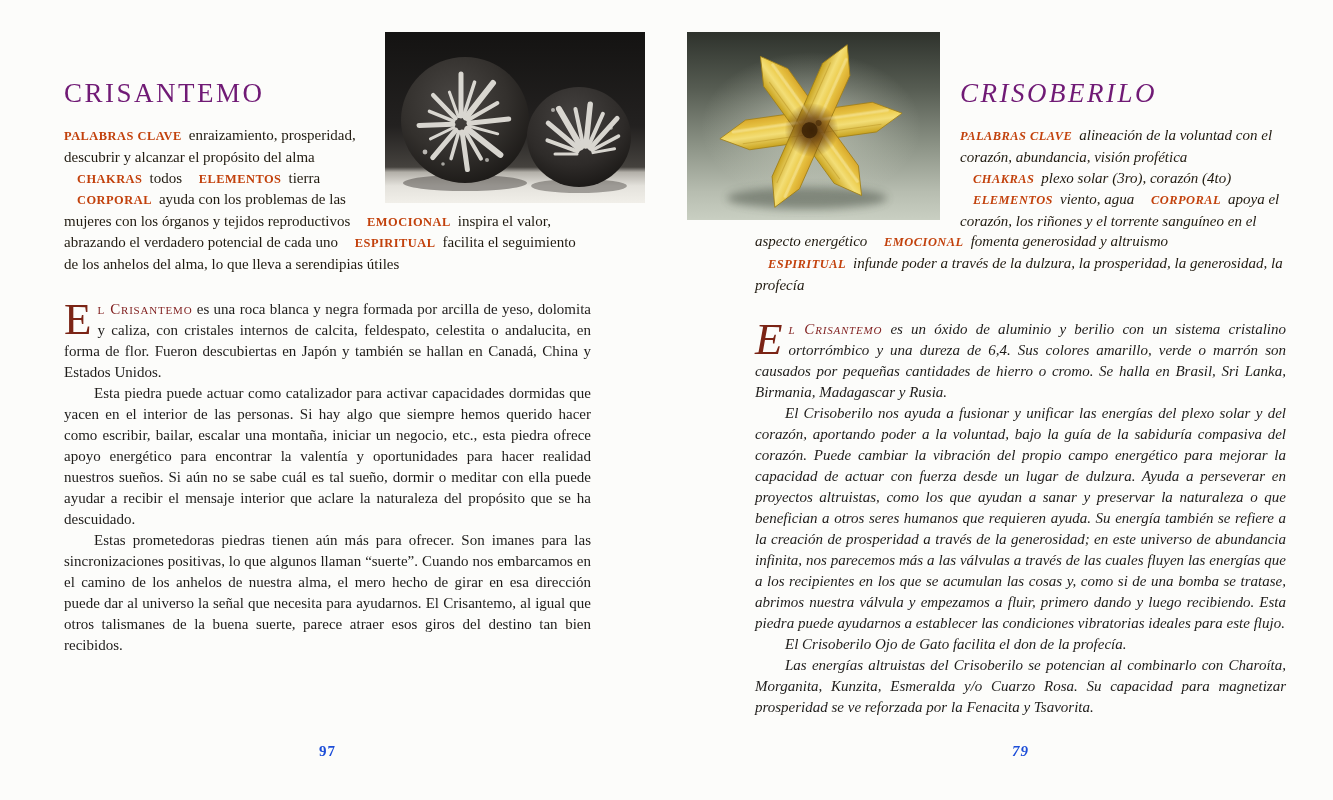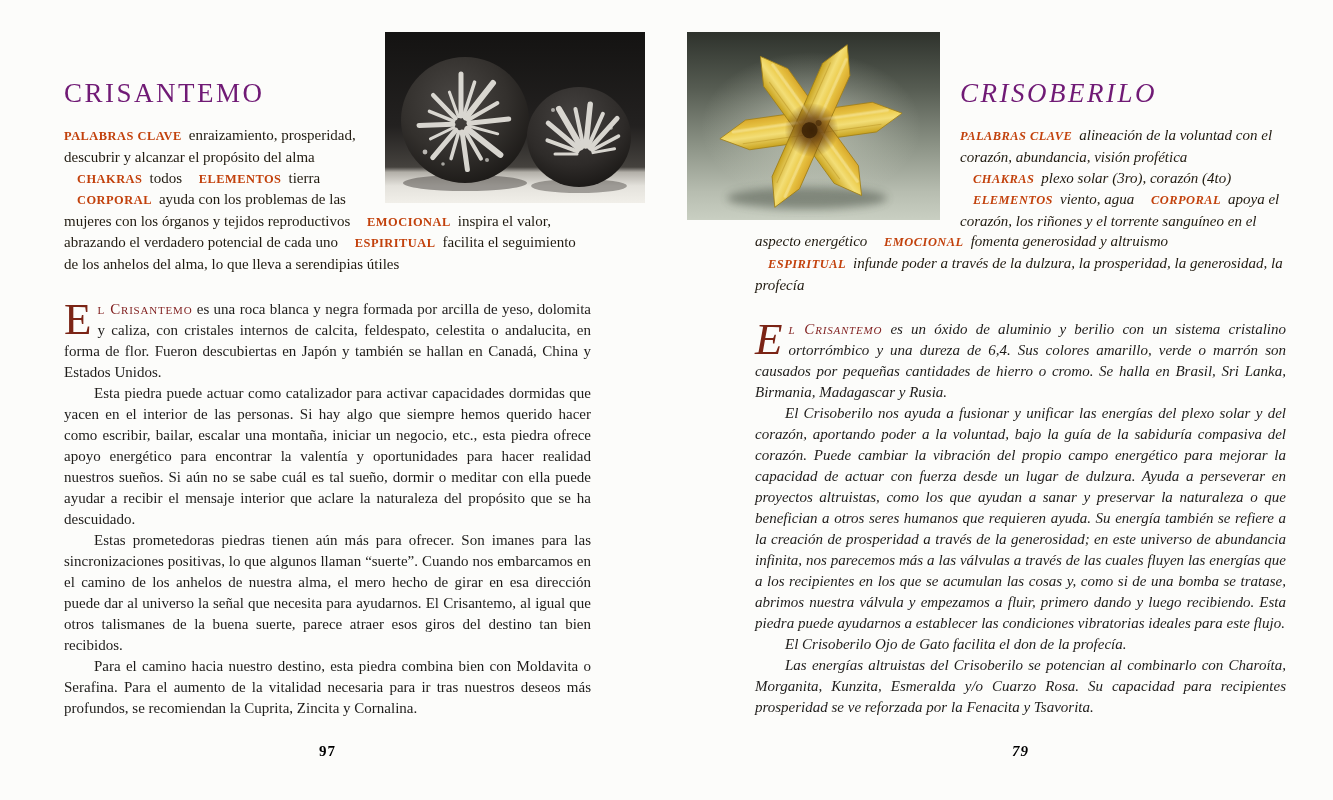--- a/index.html
+++ b/index.html
@@ -37,21 +37,21 @@
   .para.indent{text-indent:30px;}
   .dropcap{
     float:left;color:#7b2415;font-size:45px;line-height:34px;
     padding:3px 6px 0 0;
   }
   .smallcaps{
     color:#7f1d1d;font-variant:small-caps;letter-spacing:.8px;
   }
   .pagenum{
     position:absolute;bottom:12px;left:0;width:100%;text-align:center;
-    font-size:15px;font-weight:bold;color:#000000;letter-spacing:1px;
+    font-size:15px;font-weight:bold;color:#1d4ed8;letter-spacing:1px;
   }
 </style>
 </head>
 <body>
 
 <section class="page page-left">
 
   <figure class="photo photo-right">
     <svg width="260" height="171" viewBox="0 0 260 171">
       <defs>
@@ -128,21 +128,20 @@
   </figure>
 
   <h1 class="title">CRISANTEMO</h1>
 
   <p class="keywords"><span class="kw-seg"><span class="kw-label">PALABRAS CLAVE</span><span class="kw-text">enraizamiento, prosperidad, descubrir y alcanzar el propósito del alma</span></span> <span class="kw-seg"><span class="kw-label">CHAKRAS</span><span class="kw-text">todos</span></span> <span class="kw-seg"><span class="kw-label">ELEMENTOS</span><span class="kw-text">tierra</span></span> <span class="kw-seg"><span class="kw-label">CORPORAL</span><span class="kw-text">ayuda con los problemas de las mujeres con los órganos y tejidos reproductivos</span></span> <span class="kw-seg"><span class="kw-label">EMOCIONAL</span><span class="kw-text">inspira el valor, abrazando el verdadero potencial de cada uno</span></span> <span class="kw-seg"><span class="kw-label">ESPIRITUAL</span><span class="kw-text">facilita el seguimiento de los anhelos del alma, lo que lleva a serendipias útiles</span></span></p>
 
   <div class="bodytext">
     <p class="para"><span class="dropcap">E</span><span class="smallcaps">l Crisantemo</span><span> es una roca blanca y negra formada por arcilla de yeso, dolomita y caliza, con cristales internos de calcita, feldespato, celestita o andalucita, en forma de flor. Fueron descubiertas en Japón y también se hallan en Canadá, China y Estados Unidos.</span></p>
     <p class="para indent">Esta piedra puede actuar como catalizador para activar capacidades dormidas que yacen en el interior de las personas. Si hay algo que siempre hemos querido hacer como escribir, bailar, escalar una montaña, iniciar un negocio, etc., esta piedra ofrece apoyo energético para encontrar la valentía y oportunidades para hacer realidad nuestros sueños. Si aún no se sabe cuál es tal sueño, dormir o meditar con ella puede ayudar a recibir el mensaje interior que aclare la naturaleza del propósito que se ha descuidado.</p>
     <p class="para indent">Estas prometedoras piedras tienen aún más para ofrecer. Son imanes para las sincronizaciones positivas, lo que algunos llaman “suerte”. Cuando nos embarcamos en el camino de los anhelos de nuestra alma, el mero hecho de girar en esa dirección puede dar al universo la señal que necesita para ayudarnos. El Crisantemo, al igual que otros talismanes de la buena suerte, parece atraer esos giros del destino tan bien recibidos.</p>
-    <p class="para indent">Para el camino hacia nuestro destino, esta piedra combina bien con Moldavita o Serafina. Para el aumento de la vitalidad necesaria para ir tras nuestros deseos más profundos, se recomiendan la Cuprita, Zincita y Cornalina.</p>
   </div>
 
   <div class="pagenum">97</div>
 </section>
 
 <section class="page page-right">
 
   <figure class="photo photo-left">
     <svg width="253" height="188" viewBox="0 0 253 188">
       <defs>
@@ -199,17 +198,17 @@
   </figure>
 
   <h1 class="title">CRISOBERILO</h1>
 
   <p class="keywords"><span class="kw-seg"><span class="kw-label">PALABRAS CLAVE</span><span class="kw-text">alineación de la voluntad con el corazón, abundancia, visión profética</span></span> <span class="kw-seg"><span class="kw-label">CHAKRAS</span><span class="kw-text">plexo solar (3ro), corazón (4to)</span></span> <span class="kw-seg"><span class="kw-label">ELEMENTOS</span><span class="kw-text">viento, agua</span></span> <span class="kw-seg"><span class="kw-label">CORPORAL</span><span class="kw-text">apoya el corazón, los riñones y el torrente sanguíneo en el aspecto energético</span></span> <span class="kw-seg"><span class="kw-label">EMOCIONAL</span><span class="kw-text">fomenta generosidad y altruismo</span></span> <span class="kw-seg"><span class="kw-label">ESPIRITUAL</span><span class="kw-text">infunde poder a través de la dulzura, la prosperidad, la generosidad, la profecía</span></span></p>
 
   <div class="bodytext">
     <p class="para"><span class="dropcap">E</span><span class="smallcaps">l Crisantemo</span><span> es un óxido de aluminio y berilio con un sistema cristalino ortorrómbico y una dureza de 6,4. Sus colores amarillo, verde o marrón son causados por pequeñas cantidades de hierro o cromo. Se halla en Brasil, Sri Lanka, Birmania, Madagascar y Rusia.</span></p>
     <p class="para indent">El Crisoberilo nos ayuda a fusionar y unificar las energías del plexo solar y del corazón, aportando poder a la voluntad, bajo la guía de la sabiduría compasiva del corazón. Puede cambiar la vibración del propio campo energético para mejorar la capacidad de actuar con fuerza desde un lugar de dulzura. Ayuda a perseverar en proyectos altruistas, como los que ayudan a sanar y preservar la naturaleza o que benefician a otros seres humanos que requieren ayuda. Su energía también se refiere a la creación de prosperidad a través de la generosidad; en este universo de abundancia infinita, nos parecemos más a las válvulas a través de las cuales fluyen las energías que a los recipientes en los que se acumulan las cosas y, como si de una bomba se tratase, abrimos nuestra válvula y empezamos a fluir, primero dando y luego recibiendo. Esta piedra puede ayudarnos a establecer las condiciones vibratorias ideales para este flujo.</p>
     <p class="para indent">El Crisoberilo Ojo de Gato facilita el don de la profecía.</p>
-    <p class="para indent">Las energías altruistas del Crisoberilo se potencian al combinarlo con Charoíta, Morganita, Kunzita, Esmeralda y/o Cuarzo Rosa. Su capacidad para recipientes prosperidad se ve reforzada por la Fenacita y Tsavorita.</p>
+    <p class="para indent">Las energías altruistas del Crisoberilo se potencian al combinarlo con Charoíta, Morganita, Kunzita, Esmeralda y/o Cuarzo Rosa. Su capacidad para magnetizar prosperidad se ve reforzada por la Fenacita y Tsavorita.</p>
   </div>
 
   <div class="pagenum">79</div>
 </section>
 
 </body></html>

